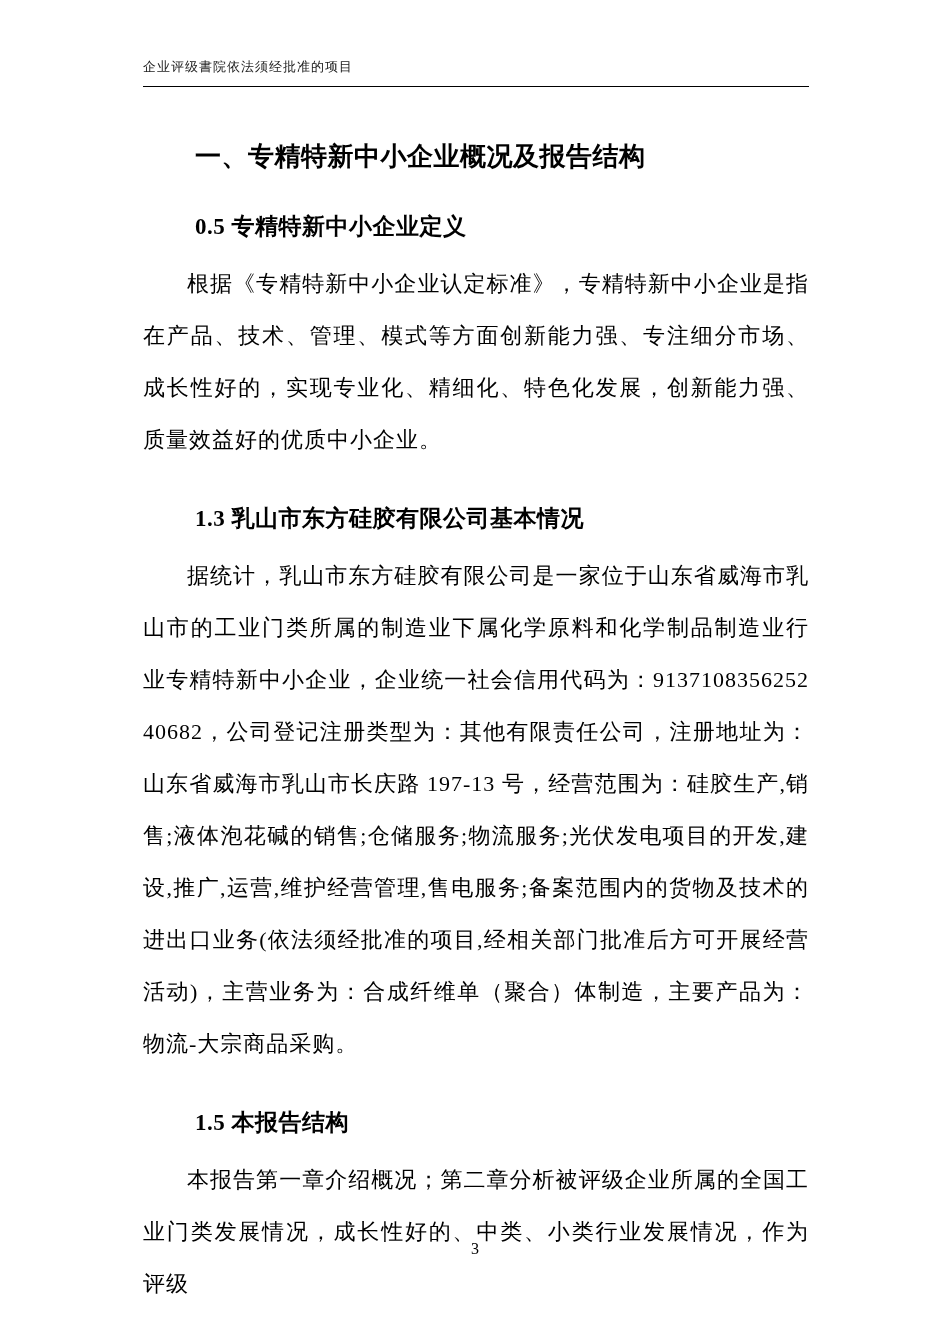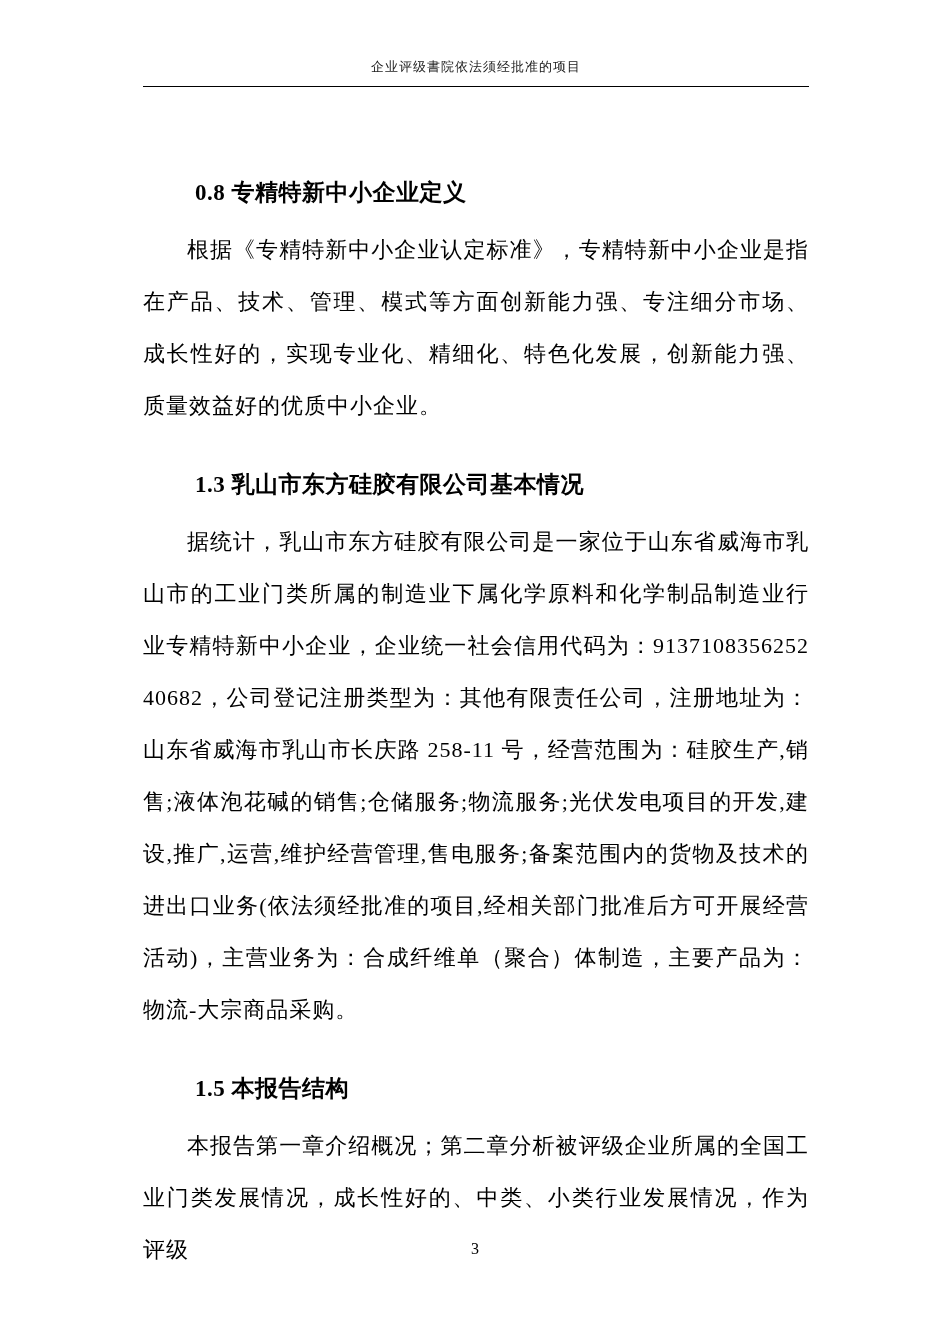--- a/index.html
+++ b/index.html
@@ -15,21 +15,21 @@
     background: #ffffff;
     margin: 0 auto;
     overflow: hidden;
   }
   .page-header {
     position: absolute;
     top: 58px;
     left: 143px;
     width: 666px;
     display: flex;
-    justify-content: center;
+    justify-content: flex-start;
     align-items: flex-end;
     font-family: "Liberation Sans", "DejaVu Sans", sans-serif;
     font-size: 13px;
     color: #1a1a1a;
     letter-spacing: 1px;
   }
   .header-rule {
     position: absolute;
     top: 86px;
     left: 143px;
@@ -84,28 +84,29 @@
 
   <div class="page-header">
     <span>企业评级書院</span>
     <span>依法须经批准的项目</span>
   </div>
 
   <div class="header-rule"></div>
 
   <div class="content">
 
+    <h1 class="chapter-heading">一、专精特新中小企业概况及报告结构</h1>
 
-    <h2 class="section-heading">0.8 专精特新中小企业定义</h2>
+    <h2 class="section-heading">0.5 专精特新中小企业定义</h2>
 
     <p class="body-paragraph">根据《专精特新中小企业认定标准》，专精特新中小企业是指在产品、技术、管理、模式等方面创新能力强、专注细分市场、成长性好的，实现专业化、精细化、特色化发展，创新能力强、质量效益好的优质中小企业。</p>
 
     <h2 class="section-heading">1.3 乳山市东方硅胶有限公司基本情况</h2>
 
-    <p class="body-paragraph">据统计，乳山市东方硅胶有限公司是一家位于山东省威海市乳山市的工业门类所属的制造业下属化学原料和化学制品制造业行业专精特新中小企业，企业统一社会信用代码为：913710835625240682，公司登记注册类型为：其他有限责任公司，注册地址为：山东省威海市乳山市长庆路 258-11 号，经营范围为：硅胶生产,销售;液体泡花碱的销售;仓储服务;物流服务;光伏发电项目的开发,建设,推广,运营,维护经营管理,售电服务;备案范围内的货物及技术的进出口业务(依法须经批准的项目,经相关部门批准后方可开展经营活动)，主营业务为：合成纤维单（聚合）体制造，主要产品为：物流-大宗商品采购。</p>
+    <p class="body-paragraph">据统计，乳山市东方硅胶有限公司是一家位于山东省威海市乳山市的工业门类所属的制造业下属化学原料和化学制品制造业行业专精特新中小企业，企业统一社会信用代码为：913710835625240682，公司登记注册类型为：其他有限责任公司，注册地址为：山东省威海市乳山市长庆路 197-13 号，经营范围为：硅胶生产,销售;液体泡花碱的销售;仓储服务;物流服务;光伏发电项目的开发,建设,推广,运营,维护经营管理,售电服务;备案范围内的货物及技术的进出口业务(依法须经批准的项目,经相关部门批准后方可开展经营活动)，主营业务为：合成纤维单（聚合）体制造，主要产品为：物流-大宗商品采购。</p>
 
     <h2 class="section-heading">1.5 本报告结构</h2>
 
     <p class="body-paragraph">本报告第一章介绍概况；第二章分析被评级企业所属的全国工业门类发展情况，成长性好的、中类、小类行业发展情况，作为评级</p>
 
   </div>
 
   <div class="page-footer">
     <span>3</span>
   </div>

